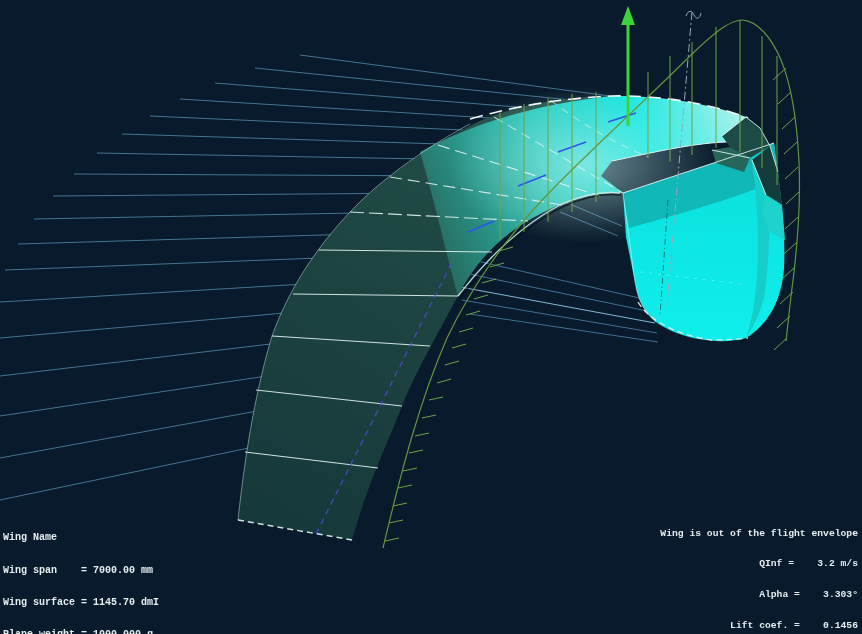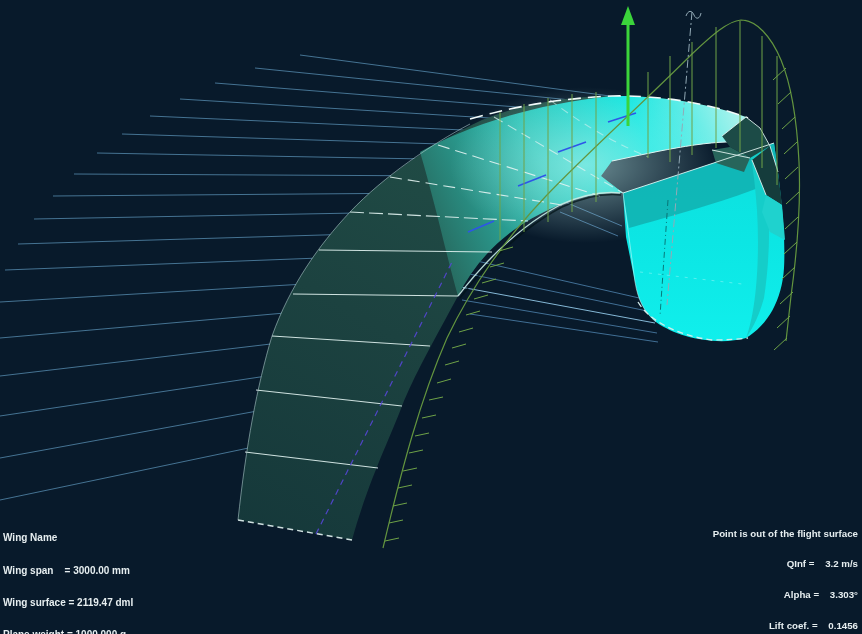--- a/index.html
+++ b/index.html
@@ -1,19 +1,19 @@
 <!DOCTYPE html>
 <html><head>
 <meta charset="utf-8">
 <style>
   html,body{margin:0;padding:0;background:#000;}
   #stage{
     position:relative;width:862px;height:634px;overflow:hidden;
     background:#c2410c;
-    font-family:Liberation Sans, sans-serif;
+    font-family:Liberation Mono, monospace;
   }
   #scene{position:absolute;left:0;top:0;}
   .info{
     position:absolute;color:#e6eef0;font-weight:bold;
     font-size:10px;line-height:10.7px;white-space:pre;
   }
   #left-info{left:3px;top:512px;text-align:left;}
   #right-info{right:4px;top:508px;text-align:right;font-size:9.7px;line-height:10.3px;}
   .iline{white-space:pre;}
 </style>
@@ -209,34 +209,34 @@
     </g>
 
     <g>
       <line x1="628" y1="126" x2="628" y2="20" stroke="#3bd43b" stroke-width="3"></line>
       <polygon points="628,6 621,25 635,25" fill="#3bd43b"></polygon>
     </g>
   </svg>
 
   <div id="left-info" class="info">
     <div class="iline">Wing Name</div>
-    <div class="iline">Wing span    = 3000.00 mm</div>
-    <div class="iline">Wing surface = 2119.47 dmI</div>
+    <div class="iline">Wing span    = 7000.00 mm</div>
+    <div class="iline">Wing surface = 1145.70 dmI</div>
     <div class="iline">Plane weight = 1000.000 g</div>
     
     
     
     
     
     
     
   </div>
 
   <div id="right-info" class="info">
-    <div class="iline">Point is out of the flight surface</div>
+    <div class="iline">Wing is out of the flight envelope</div>
     <div class="iline">QInf =    3.2 m/s</div>
     <div class="iline">Alpha =    3.303°</div>
     <div class="iline">Lift coef. =    0.1456</div>
     
     
     
     
     
     
     

